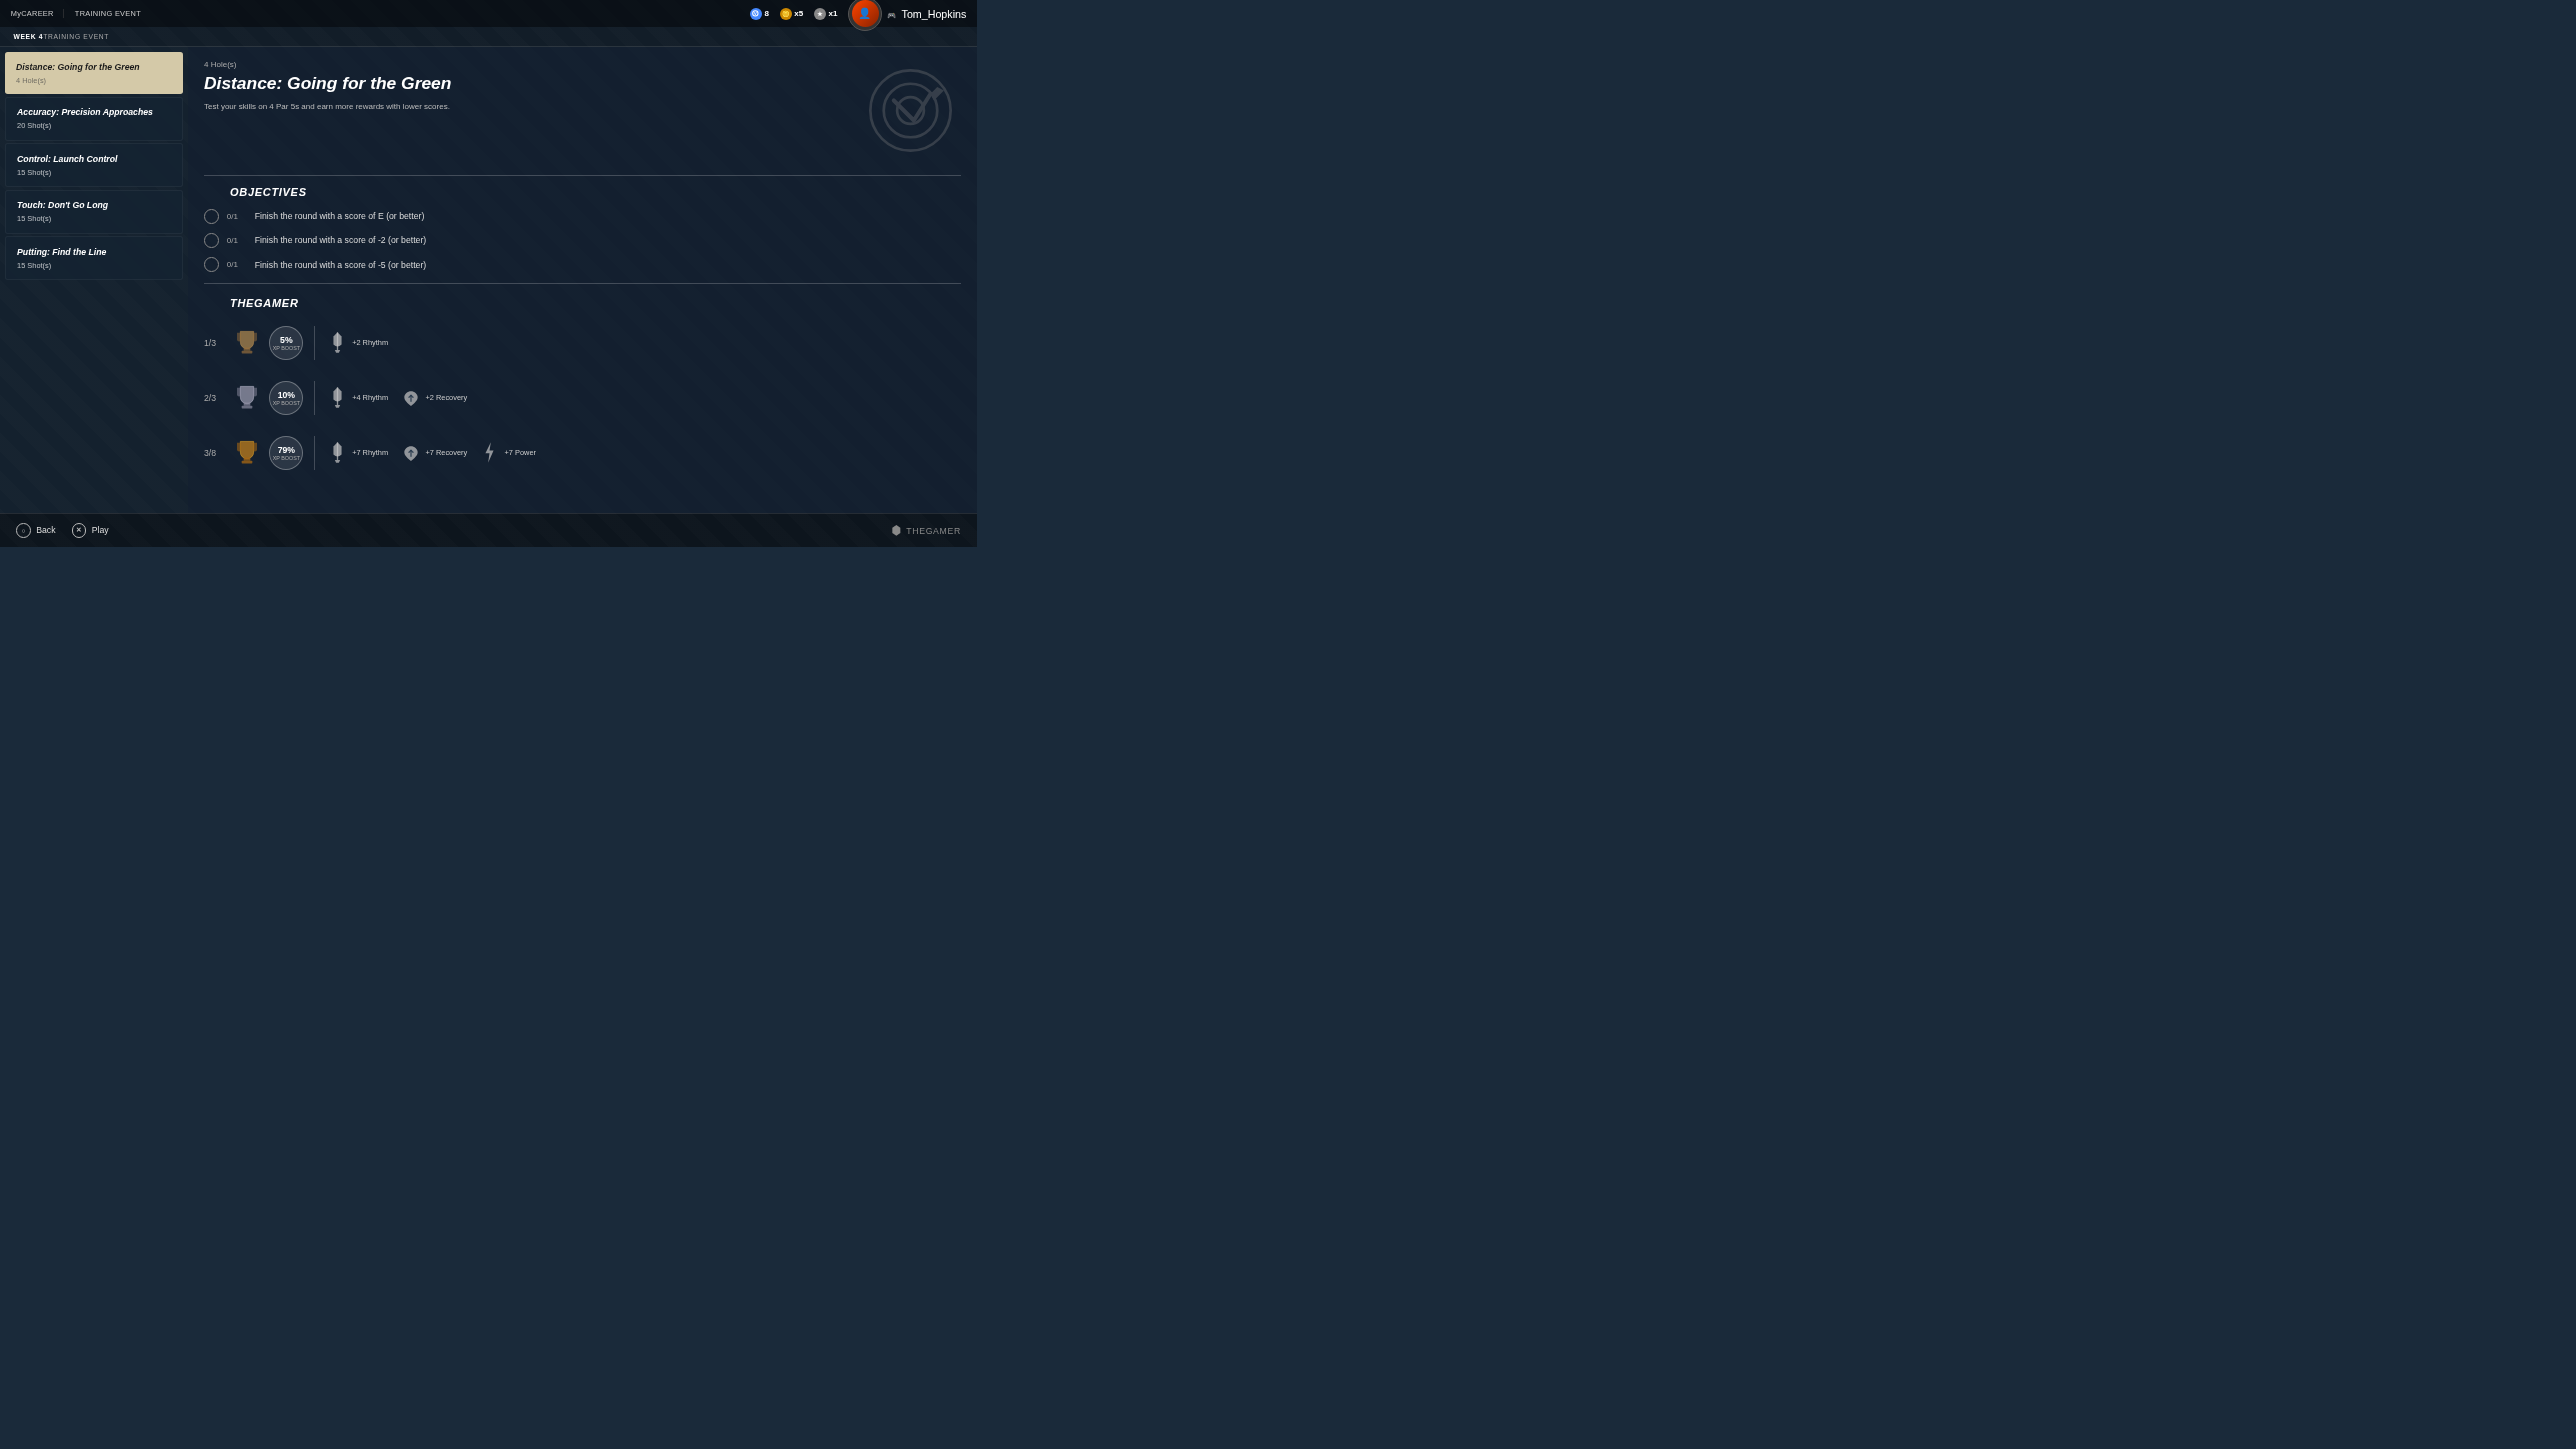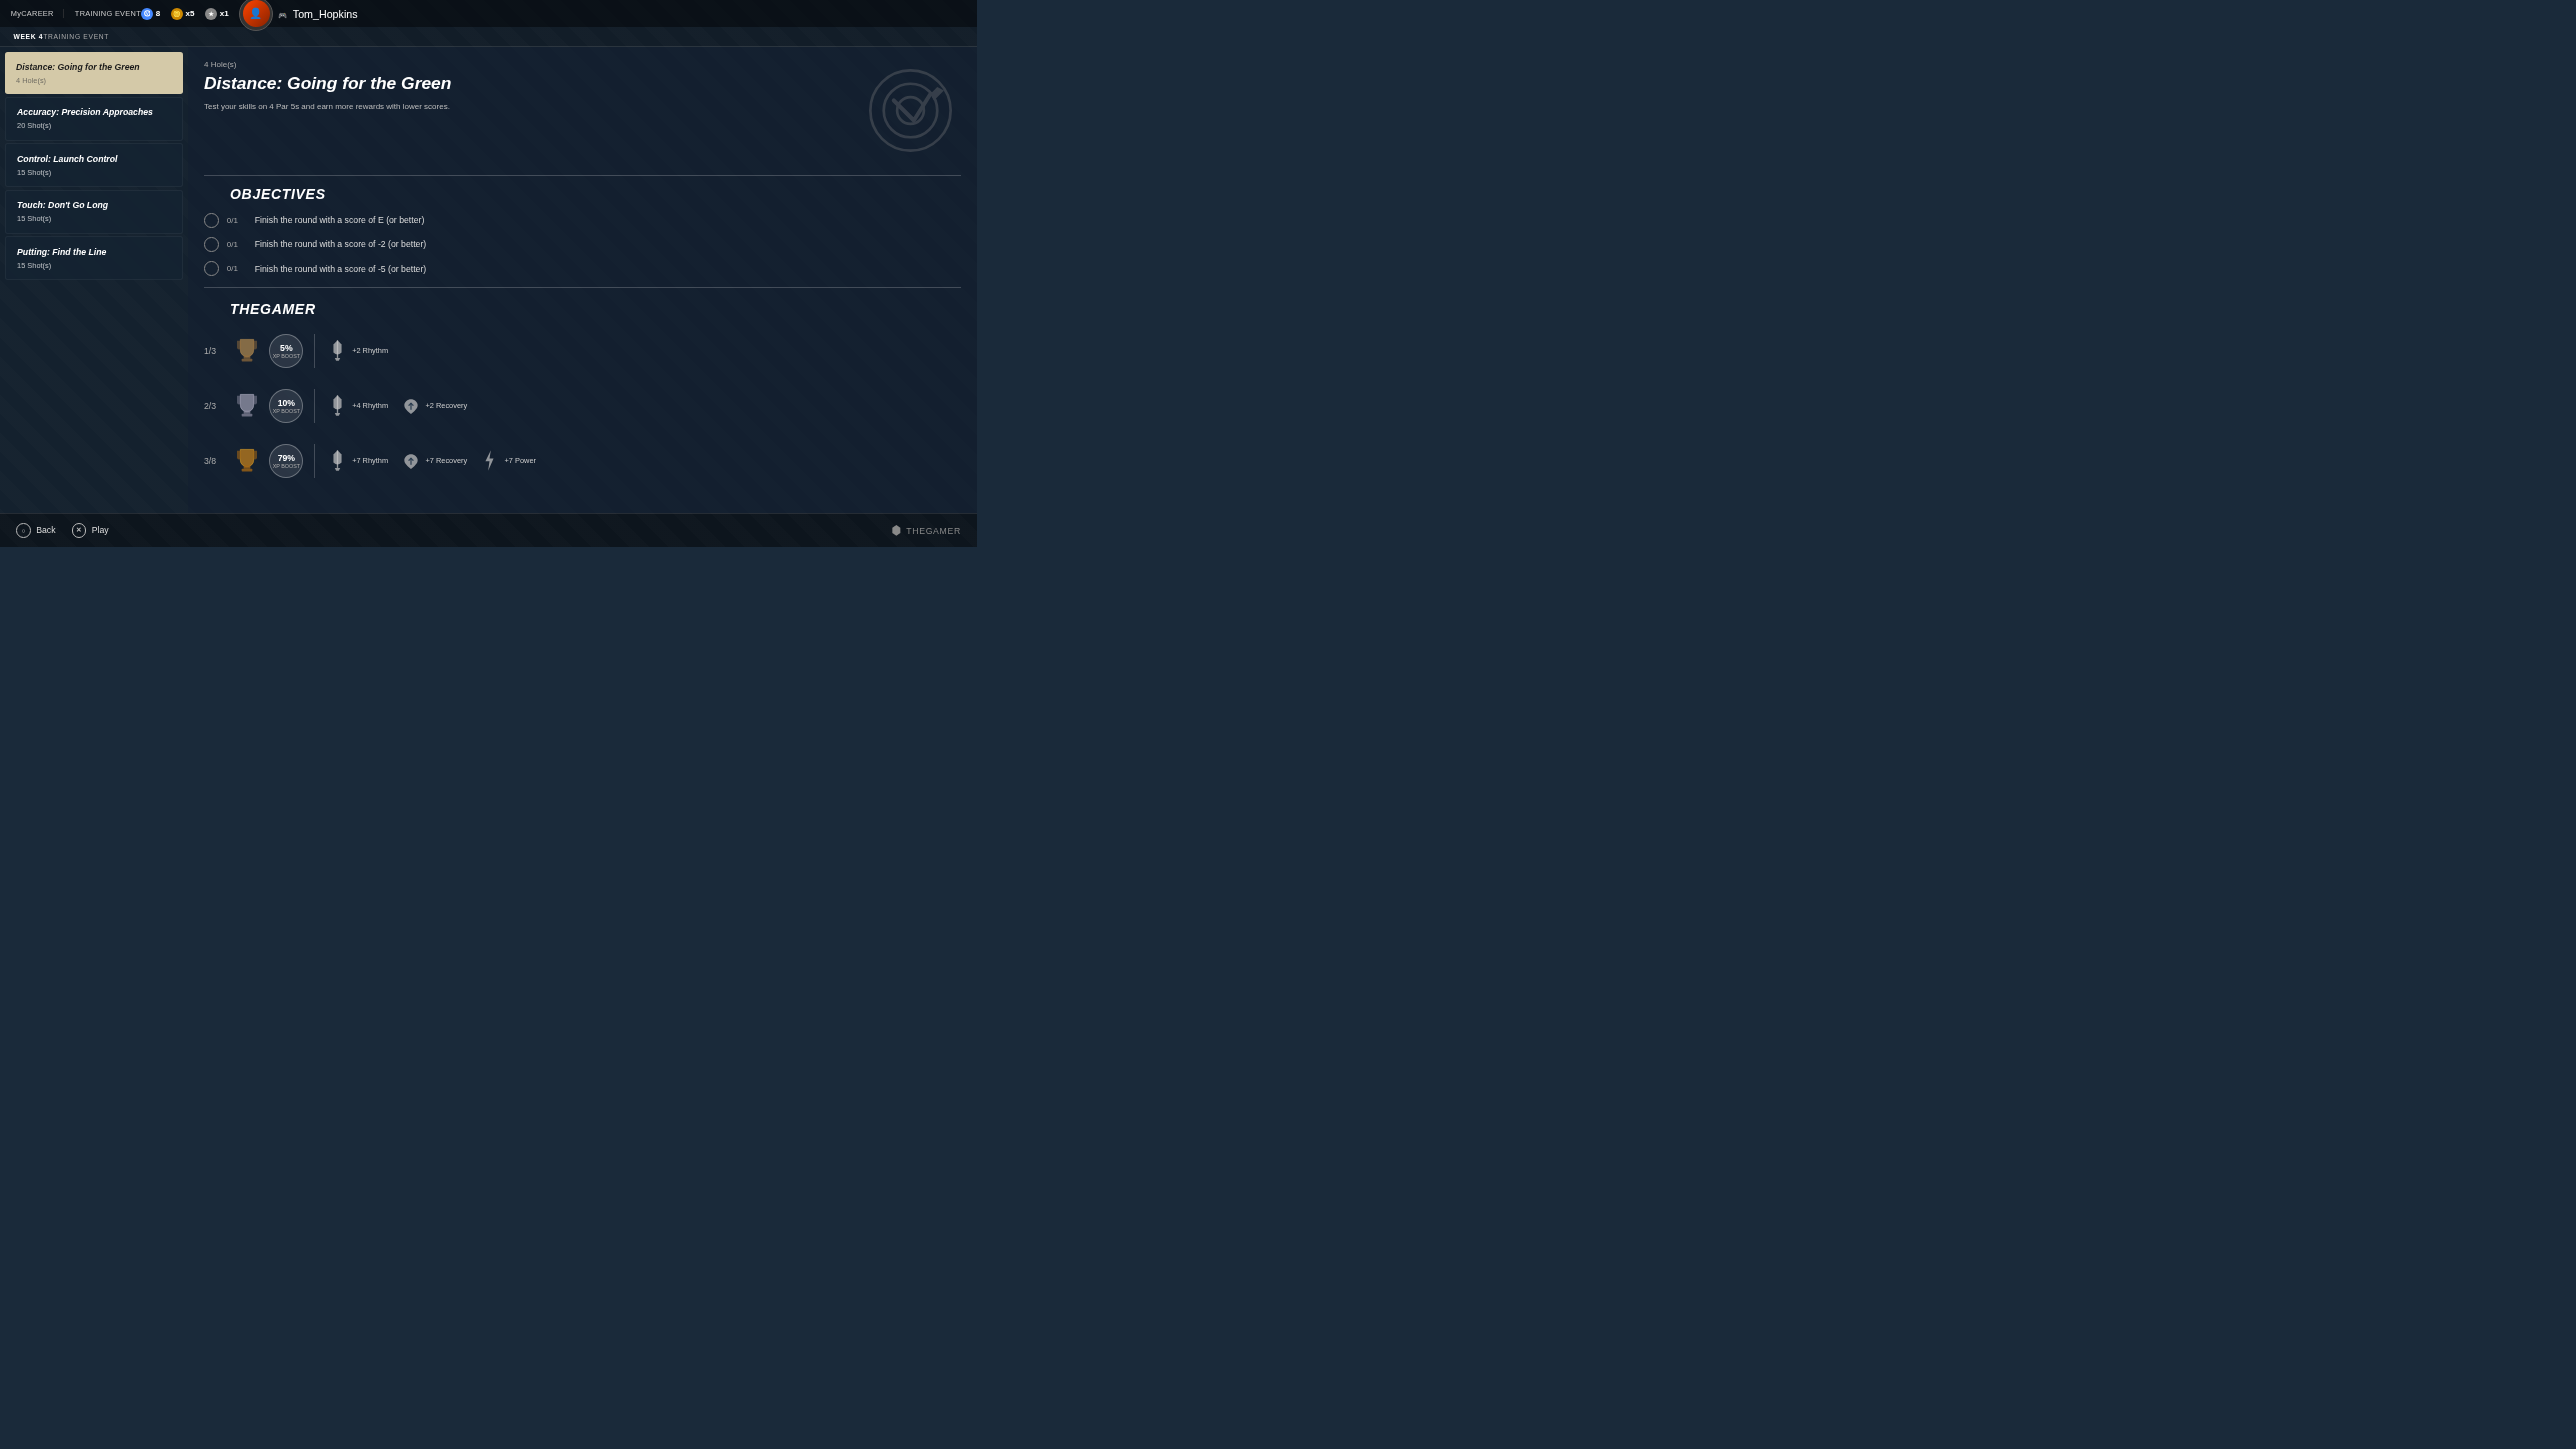--- a/index.html
+++ b/index.html
@@ -29,20 +29,21 @@
         );
       pointer-events: none;
     }
 
     
     .top-bar {
       height: 27px;
       background: rgba(0,0,0,0.6);
       display: flex;
       align-items: center;
+      justify-content: space-between;
       padding: 0 10.7px;
       position: relative;
       z-index: 10;
     }
 
     .top-bar-left {
       display: flex;
       align-items: center;
       gap: 5.4px;
       font-size: 7.4px;
@@ -243,21 +244,21 @@
 
     
     .section-divider {
       height: 0.7px;
       background: rgba(255,255,255,0.2);
       margin: 10.7px 0;
     }
 
     
     .section-title {
-      font-size: 14px;
+      font-size: 11px;
       font-weight: bold;
       font-style: italic;
       color: #fff;
       letter-spacing: 0.7px;
       margin-bottom: 10.7px;
       padding-left: 26px;
     }
 
     .objective-item {
       display: flex;

